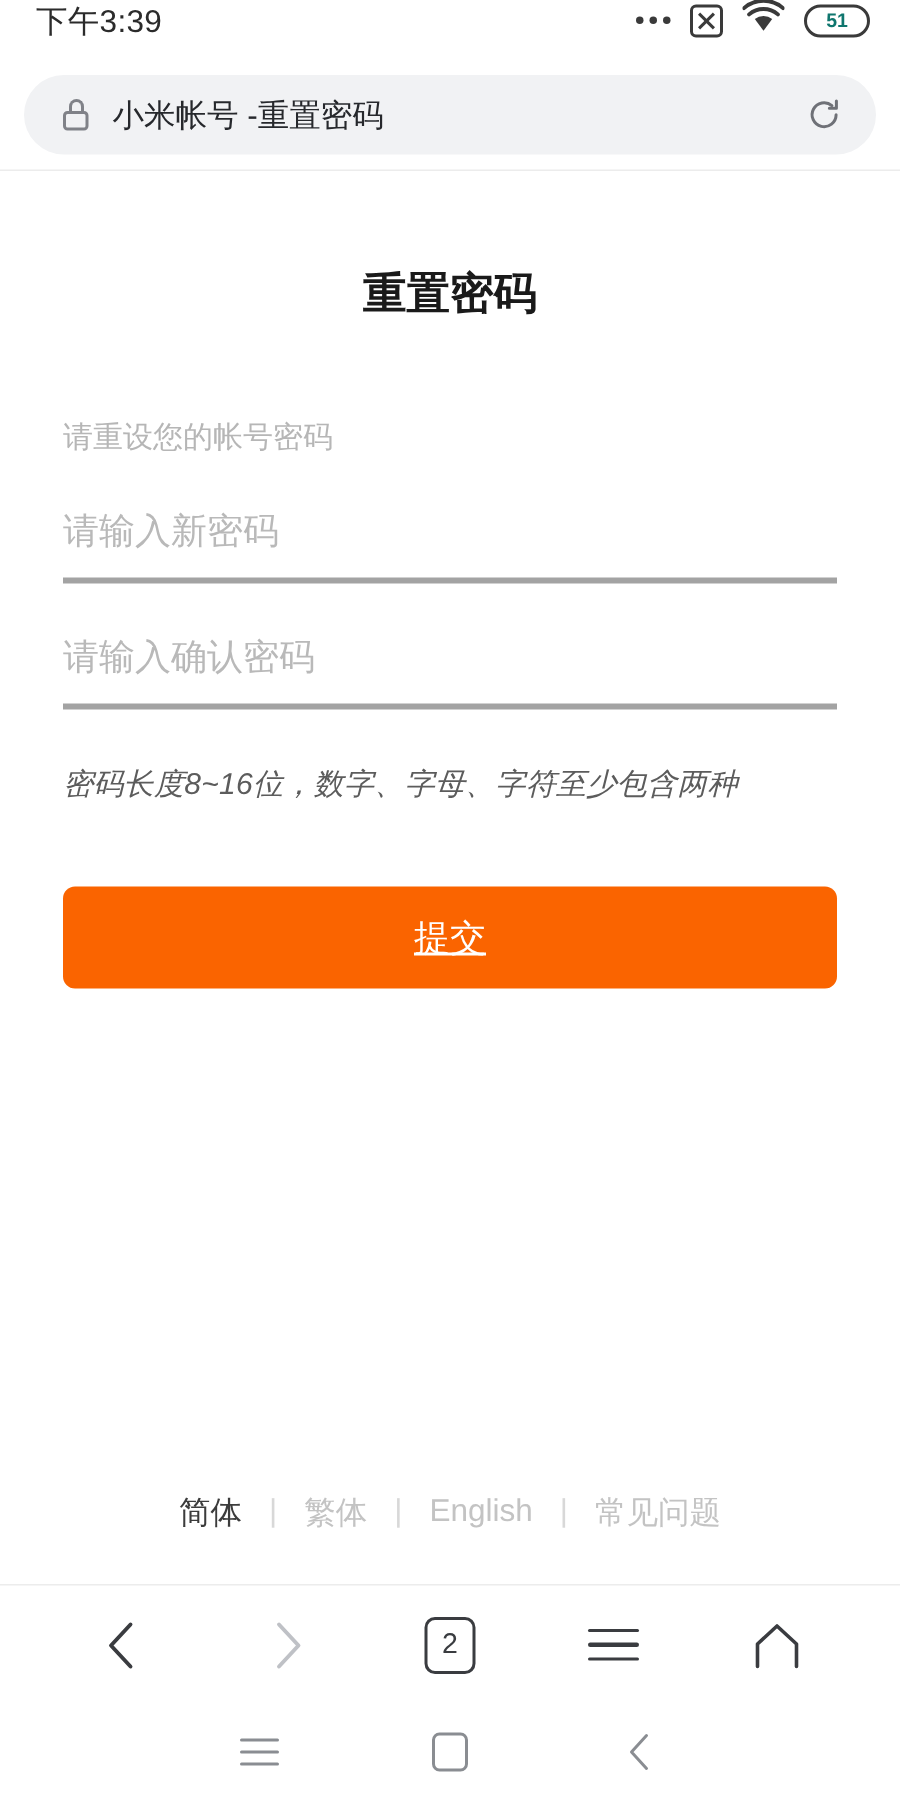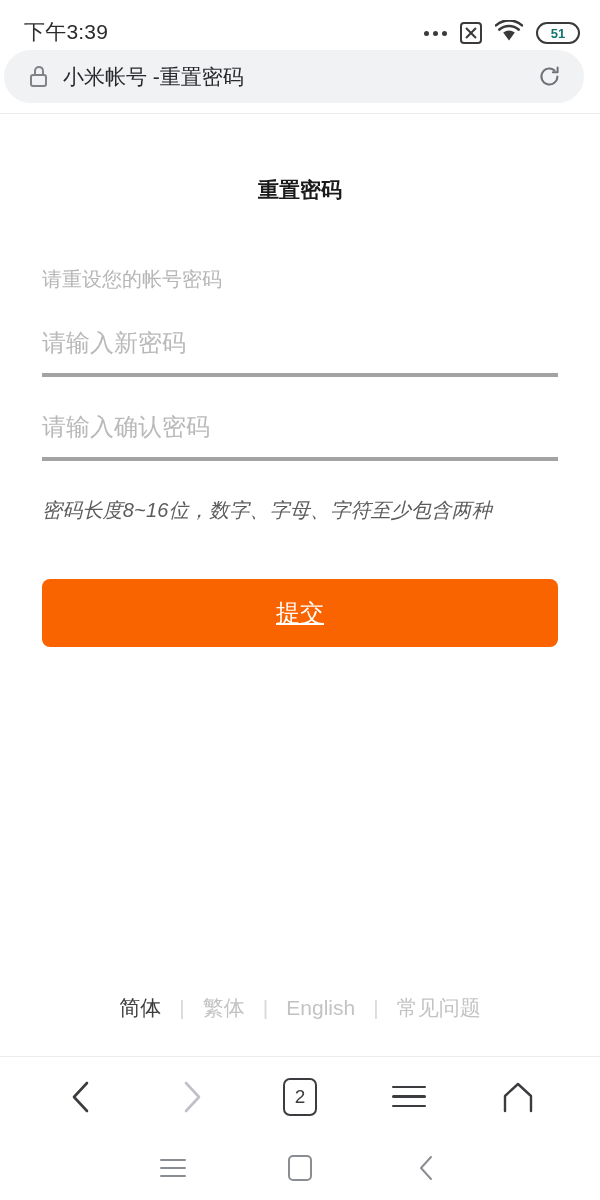--- a/index.html
+++ b/index.html
@@ -14,21 +14,21 @@
     position:relative;
     width:600px; height:1200px;
     display:flex; flex-direction:column;
     background:#ffffff;
   }
 
   
   .status-bar {
     height:46px;
     flex:0 0 46px;
-    display:flex; align-items:flex-end; justify-content:space-between;
+    display:flex; align-items:flex-start; justify-content:space-between;
     padding:0 20px 0 24px;
     background:#ffffff;
   }
   .status-time {
     font-size:21px;
     color:#2b2b2b;
     letter-spacing:0.2px;
   }
   .status-icons {
     display:flex; align-items:center; gap:13px;
@@ -53,21 +53,21 @@
     border:2px solid #3a3a3a;
     border-radius:11px;
     display:flex; align-items:center; justify-content:center;
     position:relative;
   }
   .battery-level { font-size:13px; color:#0f766e; line-height:1; font-weight:bold; }
 
   
   .browser-top {
     flex:0 0 67px;
-    padding:4px 16px 10px 4px;
+    padding:4px 16px 10px 16px;
     background:#ffffff;
   }
   .url-bar {
     height:53px;
     background:#f1f2f4;
     border-radius:27px;
     display:flex; align-items:center;
     padding:0 22px 0 26px;
   }
   .lock-icon {
@@ -104,21 +104,21 @@
 
   
   .page {
     flex:1 1 auto;
     background:#ffffff;
     position:relative;
     overflow:hidden;
   }
   .page-title {
     text-align:center;
-    font-size:21px;
+    font-size:29px;
     color:#1a1a1a;
     font-weight:bold;
     margin-top:62px;
   }
   .form-wrap { padding:0 42px; }
   .subtitle {
     margin-top:62px;
     font-size:20px;
     color:#b6b6b6;
   }

